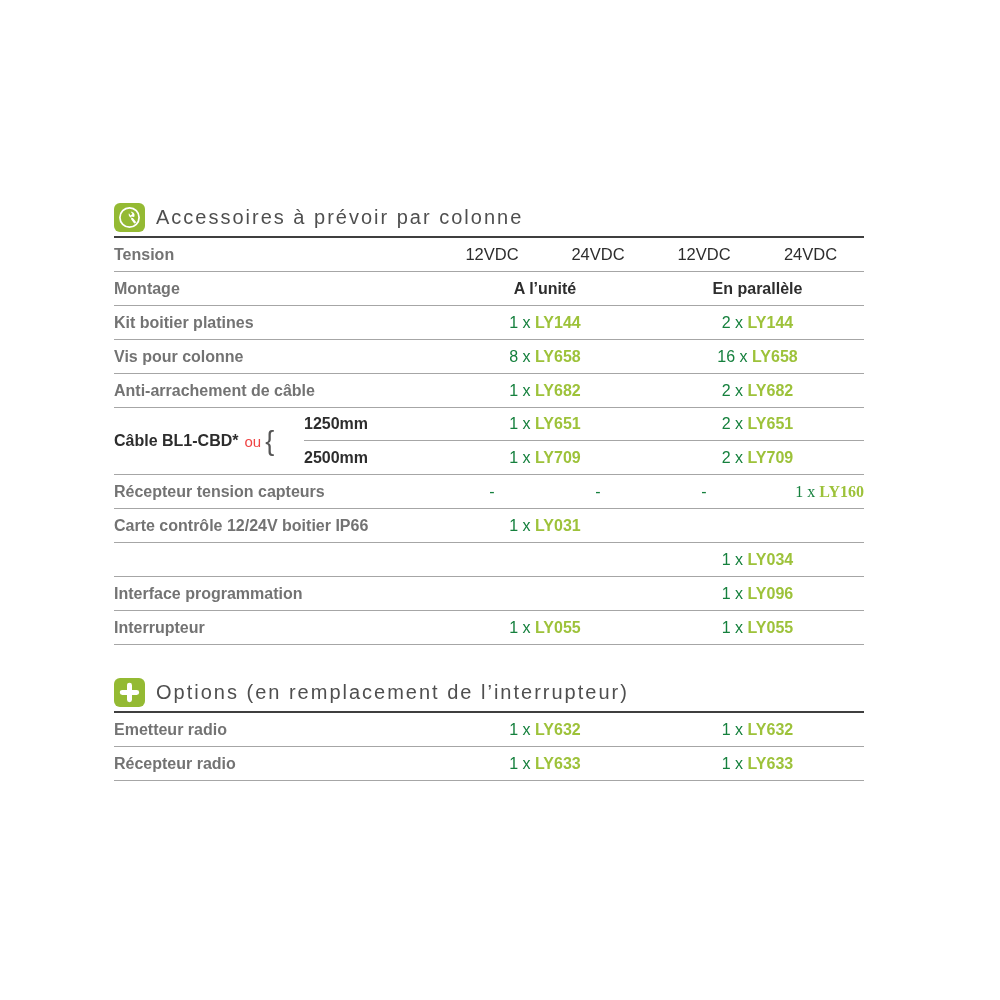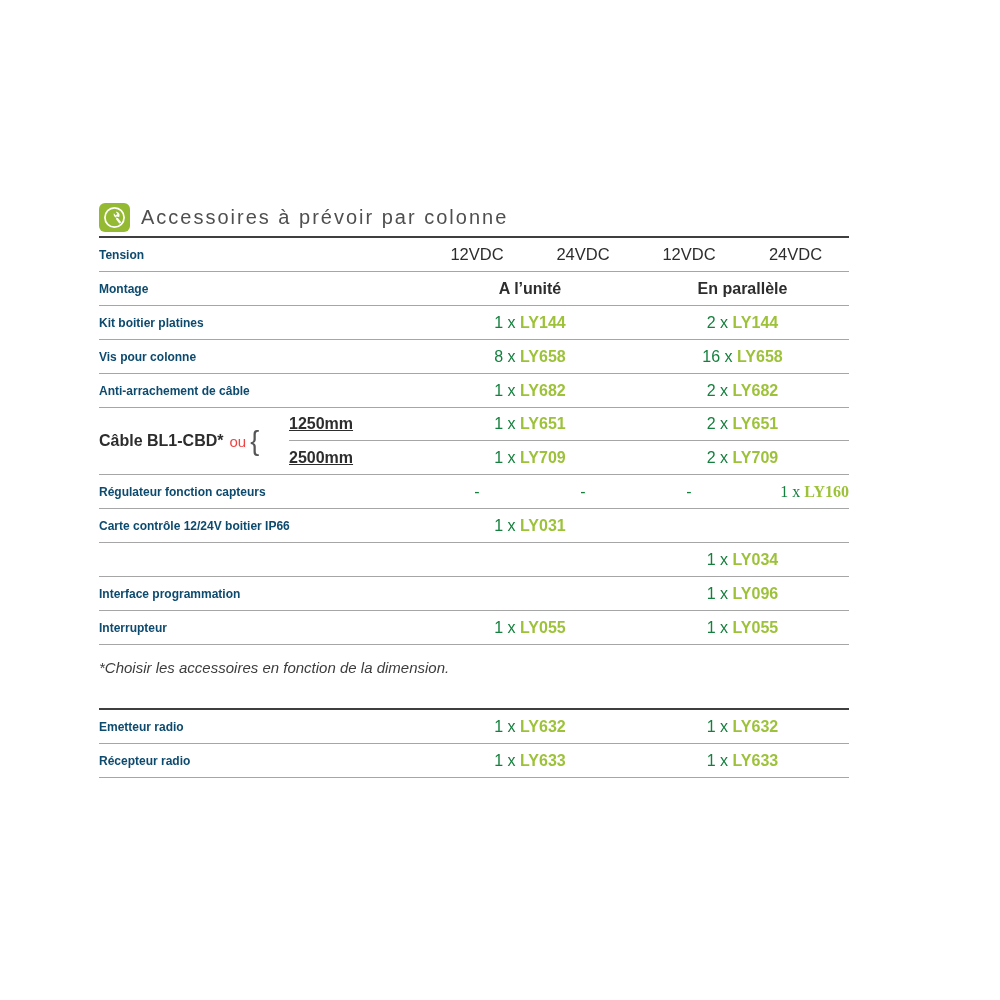--- a/index.html
+++ b/index.html
@@ -3,21 +3,21 @@
 <meta charset="utf-8">
 <style>
   html, body {
     margin: 0; padding: 0;
     width: 1000px; height: 1000px;
     background: #ffffff;
     font-family: "Liberation Sans", sans-serif;
     color: #2e2e2e;
   }
   .page { position: relative; width: 1000px; height: 1000px; overflow: hidden; }
-  .content { position: absolute; left: 99px; top: 202px; width: 750px; }
+  .content { position: absolute; left: 114px; top: 202px; width: 750px; }
 
   .section-header { display: flex; align-items: center; gap: 11px; height: 31px; margin-bottom: 3px; }
   .icon-badge {
     width: 31px; height: 29px; border-radius: 6px;
     background: var(--icon-green, #94ba33);
     display: flex; align-items: center; justify-content: center;
     flex: 0 0 auto;
   }
   .icon-badge svg { display: block; }
   .section-title {
@@ -26,36 +26,36 @@
   }
 
   .table { border-top: 2px solid #3f3f3f; }
   .trow {
     display: grid;
     grid-template-columns: 190px 135px 106px 106px 106px 107px;
     align-items: center;
     min-height: 33px;
     border-bottom: 1px solid #a6a6a6;
   }
-  .label-cell { grid-column: 1 / 3; font-weight: bold; font-size: 12px; color: #0c4a6e; }
+  .label-cell { grid-column: 1 / 3; font-weight: bold; font-size: 16px; color: #737373; }
   .colhead { font-weight: normal; font-size: 16.5px; color: #2d2d2d; text-align: center; }
   .group-head { font-weight: bold; font-size: 16px; color: #2d2d2d; text-align: center; }
   .val { text-align: center; font-size: 16px; color: #4c4c4c; white-space: nowrap; }
   .val.right { text-align: right; font-family: Liberation Serif, serif; }
   .qty { color: #15803d; }
   .code { color: var(--green, #9dc23a); font-weight: bold; }
 
   
   .trow.cable { grid-template-rows: 33px 33px; align-items: stretch; }
   .trow.cable > div { display: flex; align-items: center; }
   .cable-label { grid-column: 1 / 2; grid-row: 1 / 3; font-size: 16px; white-space: nowrap; }
   .cable-label .bold { font-weight: bold; color: #2d2d2d; }
   .cable-label .ou { color: #ef4444; margin: 0 4px 0 6px; font-size: 15px; }
   .cable-label .brace { color: #555; font-size: 27px; font-weight: 400; line-height: 1; }
-  .sublabel { grid-column: 2 / 3; font-weight: bold; font-size: 16px; color: #2d2d2d; justify-content: flex-start; text-decoration: underline; }
+  .sublabel { grid-column: 2 / 3; font-weight: bold; font-size: 16px; color: #2d2d2d; justify-content: flex-start; }
   .trow.cable .val { justify-content: center; }
   .subdivide { border-bottom: 1px solid #a6a6a6; }
 
   .footnote {
     margin: 14px 0 0 0; font-style: italic; font-size: 15px; color: #3d3d3d;
   }
   .options-block { margin-top: 32px; }
 </style>
 </head>
 <body>
@@ -108,21 +108,21 @@
             <span class="brace">{</span>
           </div>
           <div class="sublabel subdivide" style="grid-row: 1;">1250mm</div>
           <div class="val subdivide" style="grid-area: 1 / 3 / auto / 5;"><span class="qty">1 x</span>&nbsp;<span class="code">LY651</span></div>
           <div class="val subdivide" style="grid-area: 1 / 5 / auto / 7;"><span class="qty">2 x</span>&nbsp;<span class="code">LY651</span></div>
           <div class="sublabel" style="grid-row: 2;">2500mm</div>
           <div class="val" style="grid-area: 2 / 3 / auto / 5;"><span class="qty">1 x</span>&nbsp;<span class="code">LY709</span></div>
           <div class="val" style="grid-area: 2 / 5 / auto / 7;"><span class="qty">2 x</span>&nbsp;<span class="code">LY709</span></div>
         </div>
         <div class="trow">
-          <div class="label-cell">Régulateur fonction capteurs</div>
+          <div class="label-cell">Récepteur tension capteurs</div>
           <div class="val" style="grid-column: 3 / 4;"><span class="qty">-</span></div>
           <div class="val" style="grid-column: 4 / 5;"><span class="qty">-</span></div>
           <div class="val" style="grid-column: 5 / 6;"><span class="qty">-</span></div>
           <div class="val right" style="grid-column: 6 / 7;"><span class="qty">1 x</span>&nbsp;<span class="code">LY160</span></div>
         </div>
         <div class="trow">
           <div class="label-cell">Carte contrôle 12/24V boitier IP66</div>
           <div class="val" style="grid-column: 3 / 5;"><span class="qty">1 x</span>&nbsp;<span class="code">LY031</span></div>
         </div>
         <div class="trow">
@@ -132,23 +132,30 @@
           <div class="label-cell">Interface programmation</div>
           <div class="val" style="grid-column: 5 / 7;"><span class="qty">1 x</span>&nbsp;<span class="code">LY096</span></div>
         </div>
         <div class="trow">
           <div class="label-cell">Interrupteur</div>
           <div class="val" style="grid-column: 3 / 5;"><span class="qty">1 x</span>&nbsp;<span class="code">LY055</span></div>
           <div class="val" style="grid-column: 5 / 7;"><span class="qty">1 x</span>&nbsp;<span class="code">LY055</span></div>
         </div>
       </div>
 
-    <p class="footnote">*Choisir les accessoires en fonction de la dimension.</p>
 
     <div class="options-block">
+      <div class="section-header">
+        <span class="icon-badge">
+          <svg width="23" height="23" viewBox="0 0 24 24" aria-hidden="true">
+            <path d="M12 4.5v15M4.5 12h15" stroke="#ffffff" stroke-width="5.2" stroke-linecap="round"></path>
+          </svg>
+        </span>
+        <h1 class="section-title">Options (en remplacement de l’interrupteur)</h1>
+      </div>
       <div class="table" id="opt-table">
           <div class="trow">
             <div class="label-cell">Emetteur radio</div>
             <div class="val" style="grid-column: 3 / 5;"><span class="qty">1 x</span>&nbsp;<span class="code">LY632</span></div>
             <div class="val" style="grid-column: 5 / 7;"><span class="qty">1 x</span>&nbsp;<span class="code">LY632</span></div>
           </div>
           <div class="trow">
             <div class="label-cell">Récepteur radio</div>
             <div class="val" style="grid-column: 3 / 5;"><span class="qty">1 x</span>&nbsp;<span class="code">LY633</span></div>
             <div class="val" style="grid-column: 5 / 7;"><span class="qty">1 x</span>&nbsp;<span class="code">LY633</span></div>

